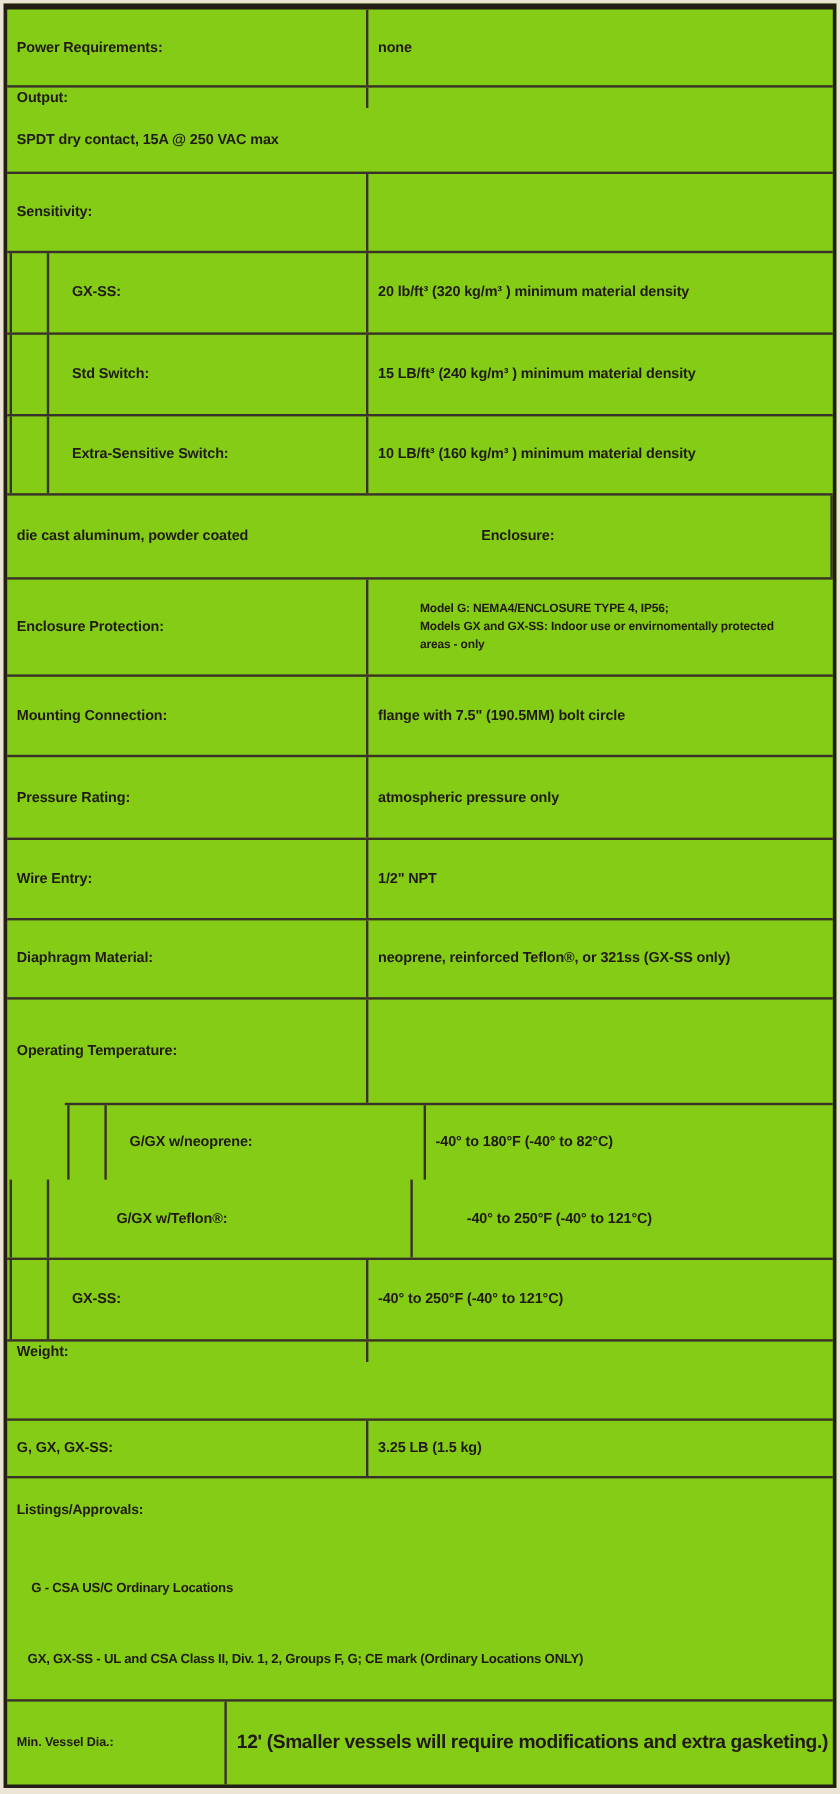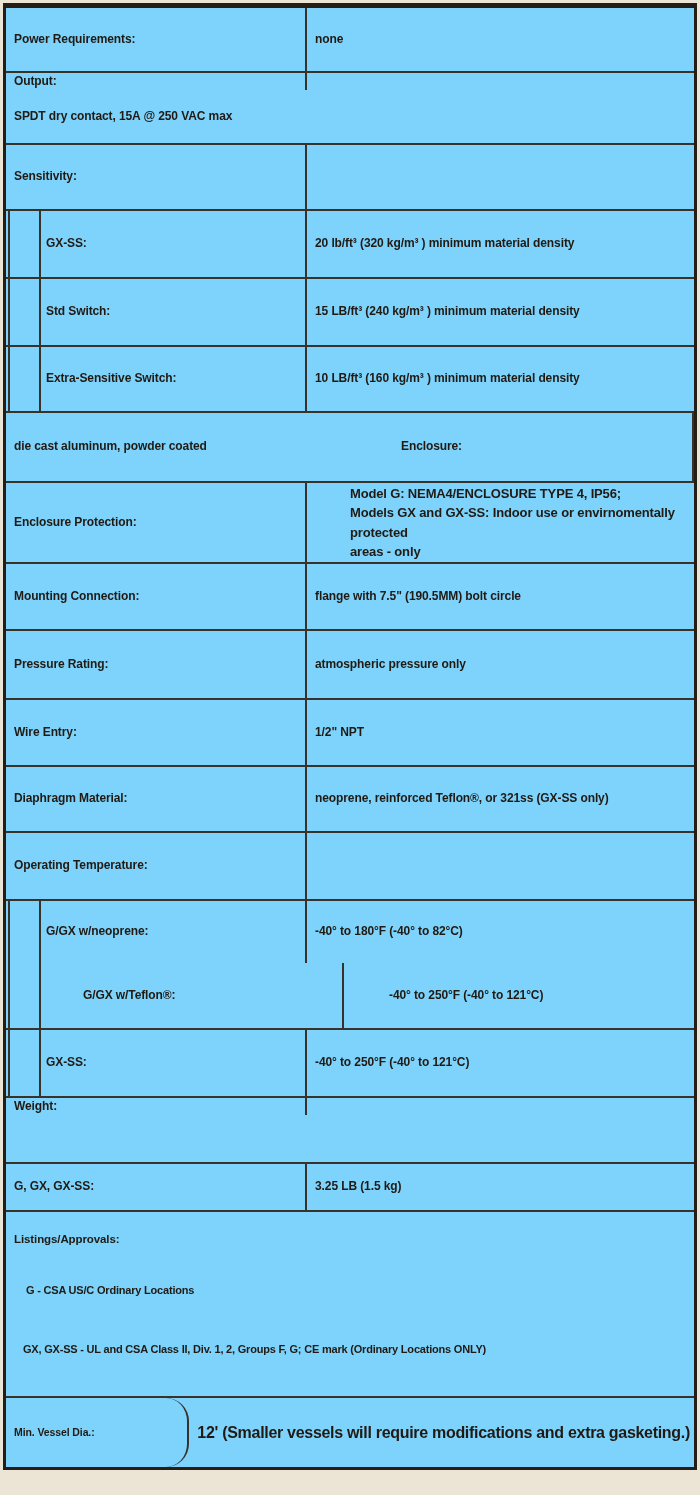--- a/index.html
+++ b/index.html
@@ -10,21 +10,21 @@
     font-weight:bold;
     color:#201a13;
     position:relative;
   }
   .spec-table{
     position:absolute;left:3px;top:3px;
     width:694px;
     box-sizing:border-box;
     border:3px solid #241e17;
     border-top-width:5px;
-    background:#7dd3fc;
+    background:#84cc16;
   }
   .row{
     display:flex;
     box-sizing:border-box;
     border-top:2px solid #39322a;
     align-items:stretch;
   }
   .row:first-child{border-top:none;}
   .row.no-top{border-top:none;}
   .cell{
@@ -43,41 +43,41 @@
   }
   .gutter{
     box-sizing:border-box;
     width:33px;
     margin-left:2px;
     border-left:2px solid #39322a;
     border-right:2px solid #39322a;
   }
   .sub-label{
     width:266px;
-    padding-left:5px;
+    padding-left:19px;
   }
   .value{
     flex:1;
     padding-left:8px;
     padding-right:4px;
     white-space:pre-line;
   }
-  .v-small{font-size:13px;letter-spacing:-0.15px;line-height:1.5;padding-left:43px;}
+  .v-small{font-size:10px;letter-spacing:-0.15px;line-height:1.5;padding-left:43px;}
   .v-tiny{font-size:16px;letter-spacing:-0.3px;white-space:nowrap;}
-  .l-small{font-size:10.5px;border-radius:23px;}
+  .l-small{font-size:10.5px;}
   .section-cell{
     box-sizing:border-box;
     flex:1;
     padding:20px 6px 0 8px;
     font-size:12px;
     line-height:1.3;
   }
   .section-heading{letter-spacing:-0.1px;font-size:11.5px;}
   .section-line{font-size:11px;letter-spacing:-0.2px;}
-  .section-line.line0{margin-top:36px;padding-left:12px;}
+  .section-line.line0{margin-top:50px;padding-left:12px;}
   .section-line.line1{margin-top:45px;padding-left:9px;}
 </style>
 </head>
 <body>
 
 <div class="spec-table" id="spec-table">
     <div class="row" style="height: 63px;">
       <div class="cell label">Power Requirements:</div>
       <div class="cell value">none</div>
     </div>
@@ -123,25 +123,25 @@
       <div class="cell value">atmospheric pressure only</div>
     </div>
     <div class="row" style="height: 67px;">
       <div class="cell label">Wire Entry:</div>
       <div class="cell value">1/2" NPT</div>
     </div>
     <div class="row" style="height: 66px;">
       <div class="cell label">Diaphragm Material:</div>
       <div class="cell value">neoprene, reinforced Teflon®, or 321ss (GX-SS only)</div>
     </div>
-    <div class="row" style="height: 68px; gap: 24px;">
+    <div class="row" style="height: 88px; gap: 24px;">
       <div class="cell label">Operating Temperature:</div>
       <div class="cell value"></div>
     </div>
-    <div class="row" style="height: 64px;">
+    <div class="row" style="height: 64px; margin-left: 48px;">
       <div class="gutter"></div>
       <div class="cell label sub-label">G/GX w/neoprene:</div>
       <div class="cell value">-40° to 180°F (-40° to 82°C)</div>
     </div>
     <div class="row no-top" style="height: 65px; gap: 37px;">
       <div class="gutter"></div>
       <div class="cell label sub-label">G/GX w/Teflon®:</div>
       <div class="cell value">-40° to 250°F (-40° to 121°C)</div>
     </div>
     <div class="row" style="height: 68px;">

